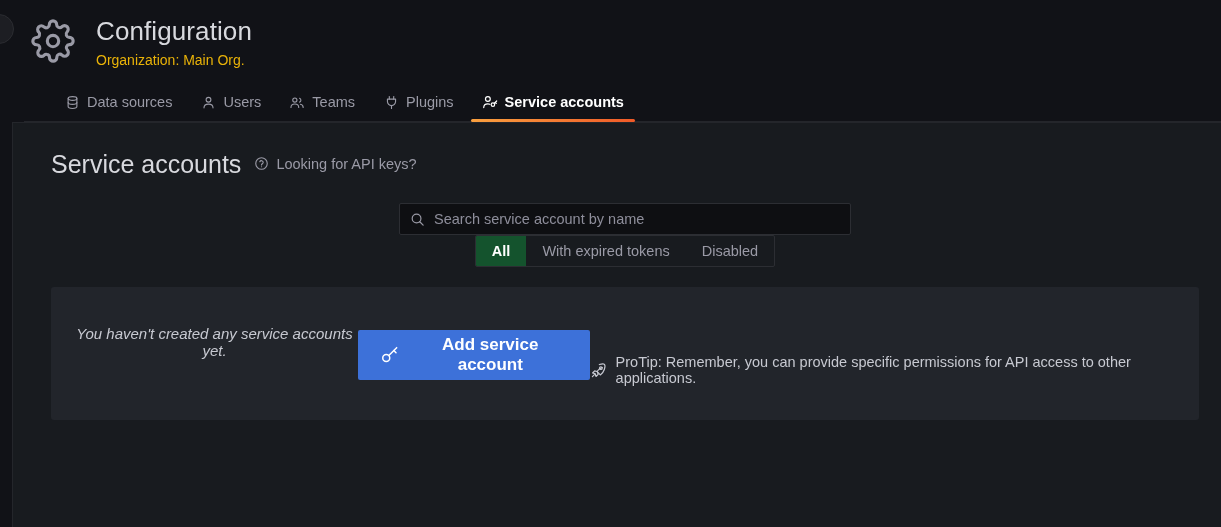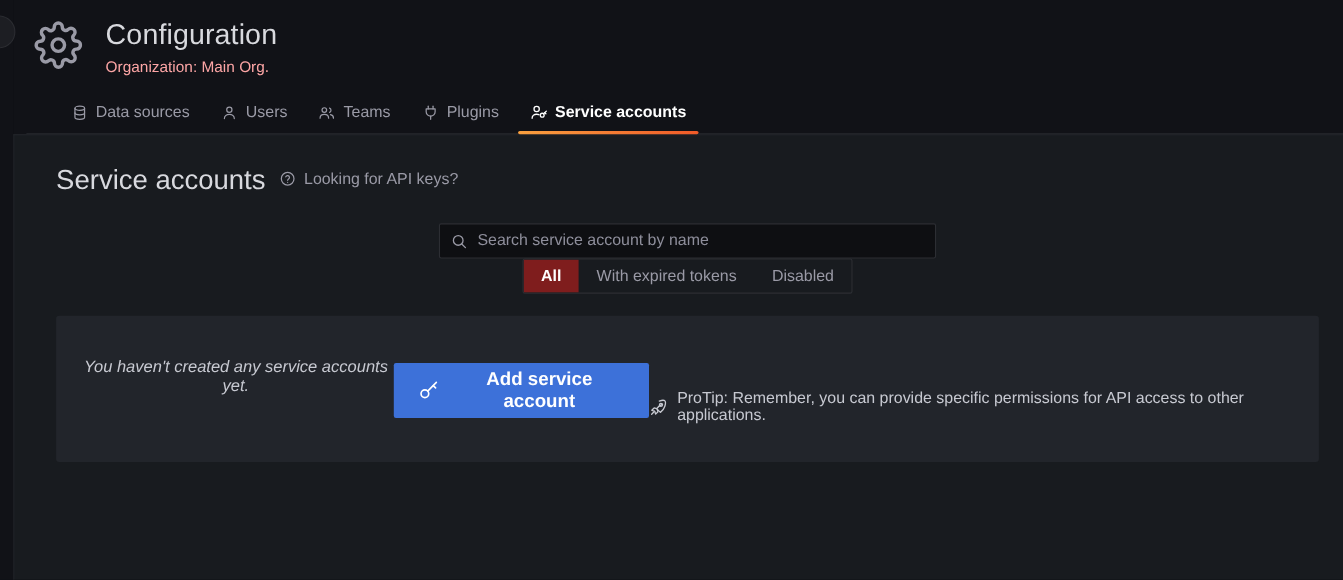--- a/index.html
+++ b/index.html
@@ -85,21 +85,21 @@
     font-size: 26px;
     line-height: 32px;
     font-weight: 400;
     color: #d8d9de;
     letter-spacing: 0.1px;
   }
 
   .page-subtitle {
     font-size: 14px;
     line-height: 20px;
-    color: #fca5a5;
+    color: #eab308;
     margin-top: 3px;
   }
 
   
   .tabs {
     display: flex;
     align-items: flex-end;
     padding: 0 0 0 38px;
     margin-top: 14px;
     height: 38px;
@@ -230,21 +230,21 @@
     padding: 0 16px;
     font-size: 14.5px;
     color: #9a9aa6;
     background: transparent;
     border: none;
     font-family: inherit;
     cursor: pointer;
     white-space: nowrap;
   }
   .radio-btn.selected {
-    background: #7f1d1d;
+    background: #14532d;
     color: #ffffff;
     font-weight: 700;
   }
 
   
   .panel {
     background: #22252b;
     border-radius: 3px;
     padding: 36px 20px 34px 20px;
     display: flex;

